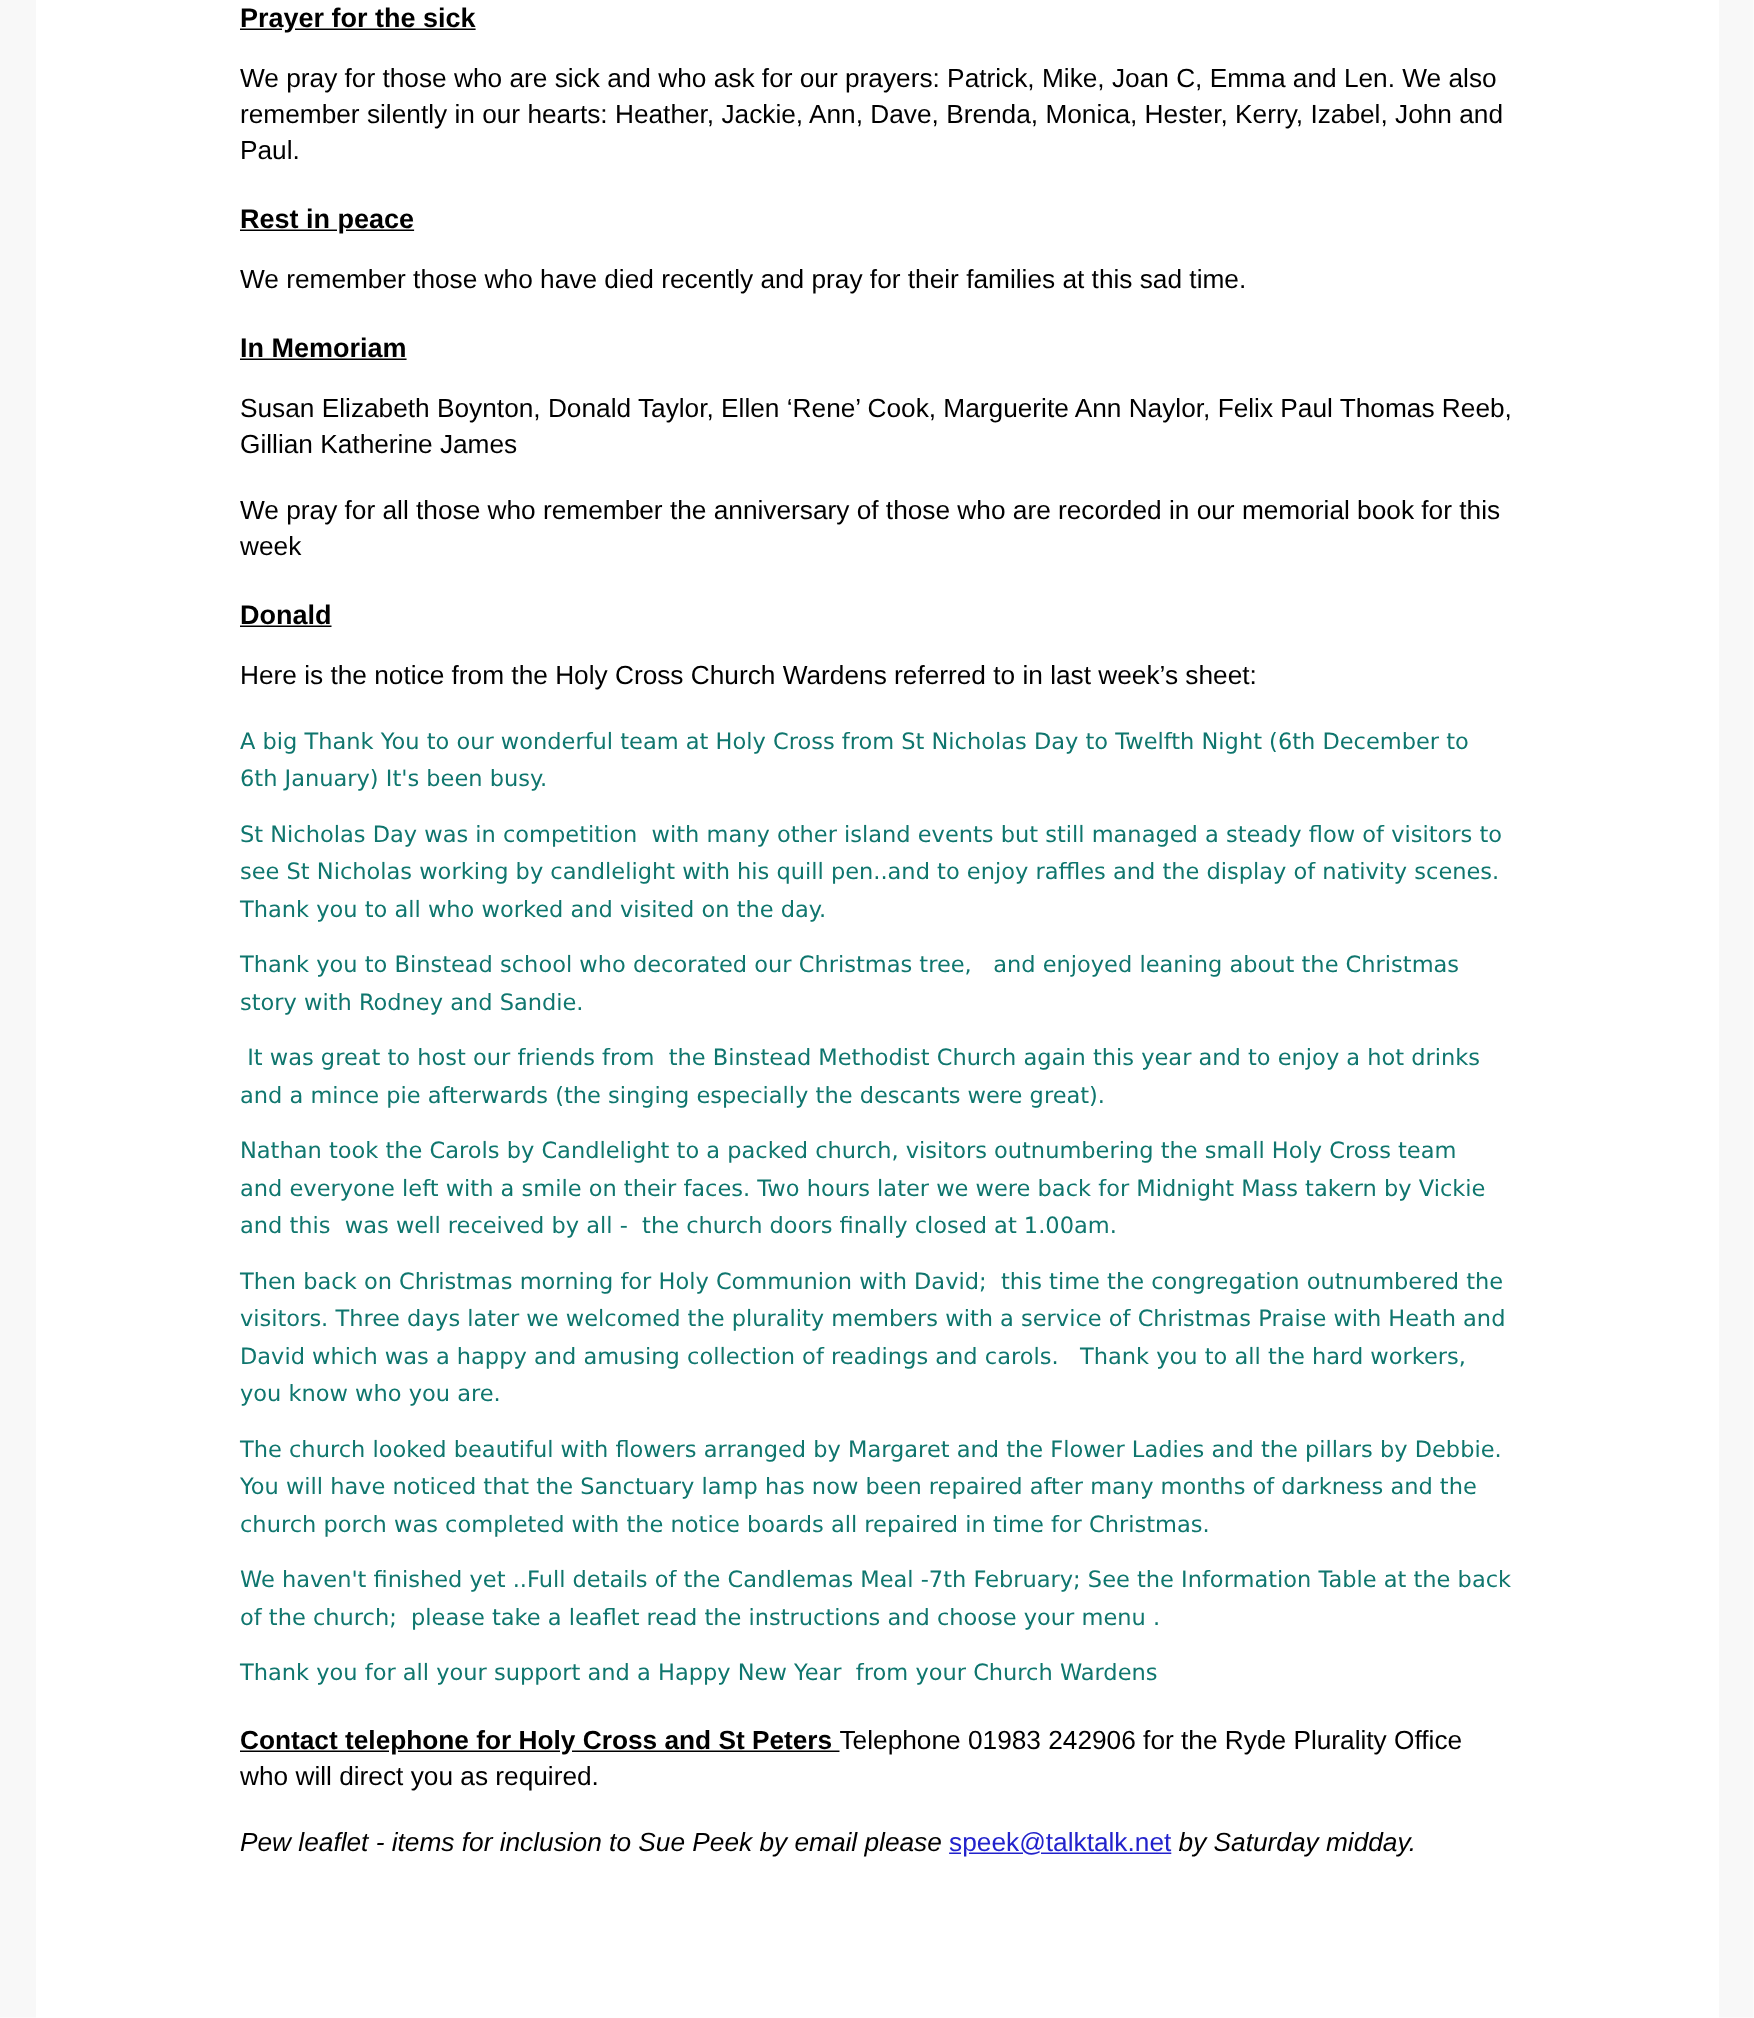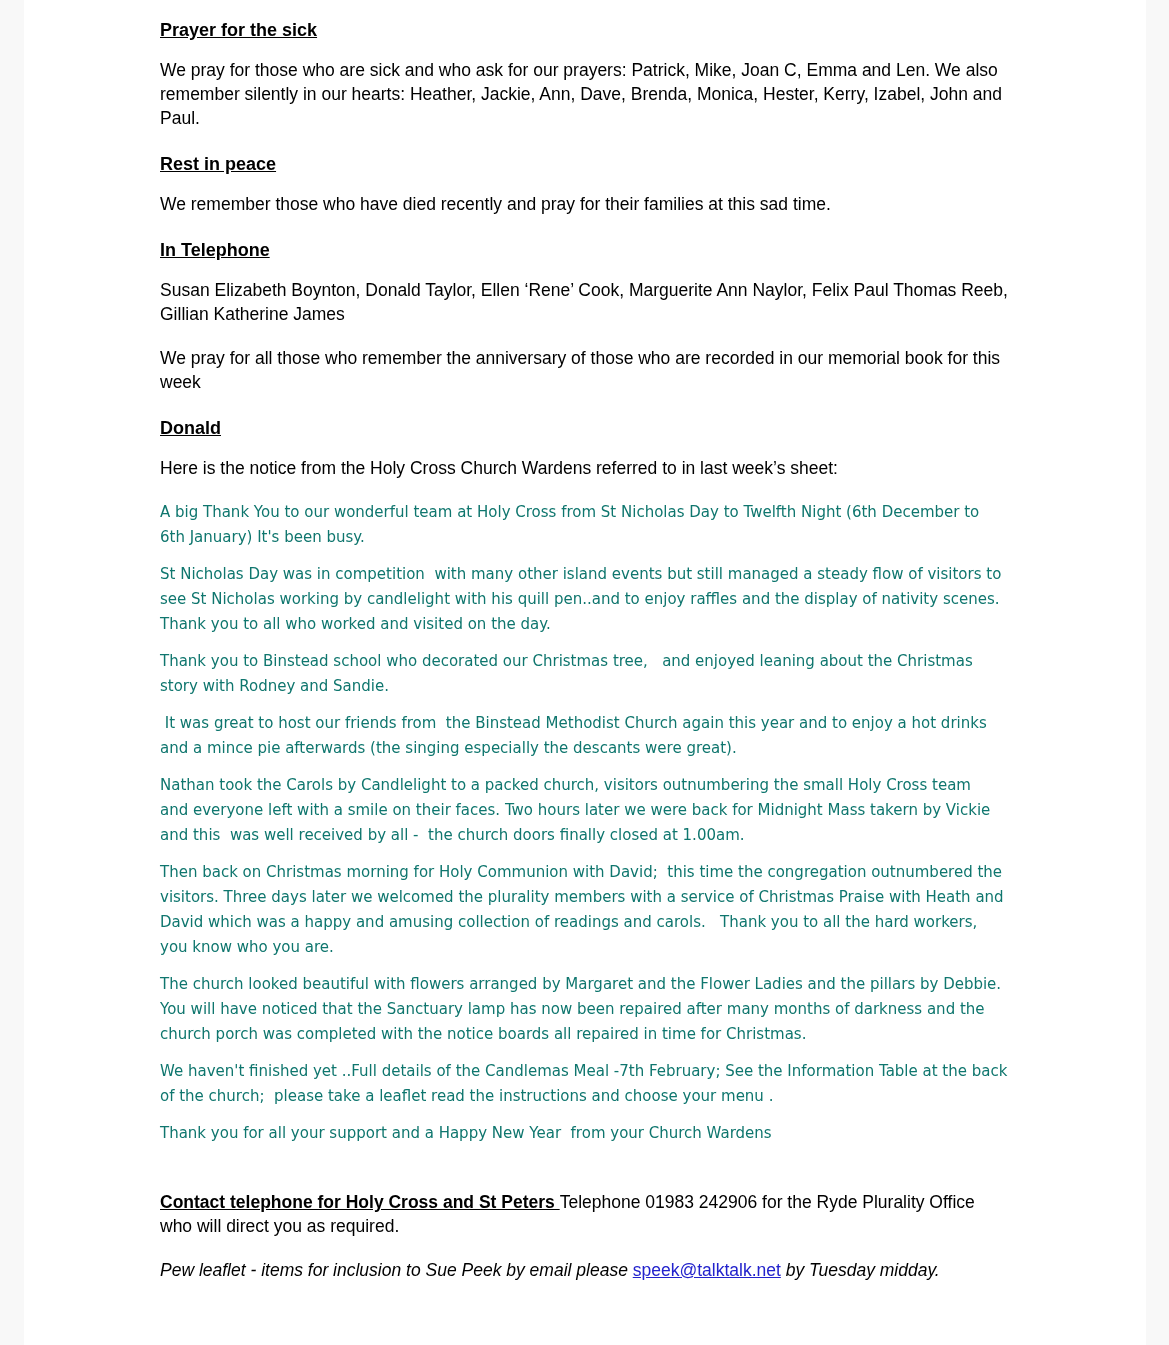--- a/index.html
+++ b/index.html
@@ -25,21 +25,20 @@
     position: absolute;
     left: 24px;
     right: 23px;
     top: 0;
     bottom: 0;
     background: #ffffff;
     overflow: hidden;
   }
   .doc-content {
     margin-left: 136px;   
-    padding-top: 18px;
     width: 848px;
   }
   .doc-heading {
     font-size: 18px;
     line-height: 24px;
     font-weight: bold;
     text-decoration: underline;
     margin: 22px 0 16px 0;
   }
   .doc-heading:first-child { margin-top: 0; }
@@ -52,21 +51,21 @@
     font-family: "DejaVu Sans", sans-serif;
     font-size: 15px;
     line-height: 25px;
     color: #0f766e;
     margin: 0 0 12px 0;
     white-space: pre-wrap;
   }
   .contact-para {
     font-size: 17.5px;
     line-height: 24px;
-    margin: 44px 0 20px 0;
+    margin: 20px 0 20px 0;
   }
   .contact-lead {
     font-weight: bold;
     text-decoration: underline;
   }
   .italic-para {
     font-size: 17.5px;
     line-height: 24px;
     font-style: italic;
     margin: 0 0 20px 0;
@@ -89,21 +88,21 @@
   <div class="doc-content">
 
     <div class="doc-heading">Prayer for the sick</div>
 
     <p class="doc-para">We pray for those who are sick and who ask for our prayers: Patrick, Mike, Joan C, Emma and Len. We also remember silently in our hearts: Heather, Jackie, Ann, Dave, Brenda, Monica, Hester, Kerry, Izabel, John and Paul.</p>
 
     <div class="doc-heading">Rest in peace</div>
 
     <p class="doc-para">We remember those who have died recently and pray for their families at this sad time.</p>
 
-    <div class="doc-heading">In Telephone</div>
+    <div class="doc-heading">In Memoriam</div>
 
     <p class="doc-para">Susan Elizabeth Boynton, Donald Taylor, Ellen ‘Rene’ Cook, Marguerite Ann Naylor, Felix Paul Thomas Reeb, Gillian Katherine James</p>
 
     <p class="doc-para">We pray for all those who remember the anniversary of those who are recorded in our memorial book for this week</p>
 
     <div class="doc-heading">Donald</div>
 
     <p class="doc-para">Here is the notice from the Holy Cross Church Wardens referred to in last week’s sheet:</p>
 
     <div>
@@ -116,17 +115,17 @@
         <p class="notice-para">The church looked beautiful with flowers arranged by Margaret and the Flower Ladies and the pillars by Debbie.  You will have noticed that the Sanctuary lamp has now been repaired after many months of darkness and the church porch was completed with the notice boards all repaired in time for Christmas.</p>
         <p class="notice-para">We haven't finished yet ..Full details of the Candlemas Meal -7th February; See the Information Table at the back of the church;  please take a leaflet read the instructions and choose your menu .</p>
         <p class="notice-para">Thank you for all your support and a Happy New Year  from your Church Wardens</p>
       </div>
 
     <p class="contact-para">
       <span class="contact-lead">Contact telephone for Holy Cross and St Peters </span><span>Telephone 01983 242906 for the Ryde Plurality Office who will direct you as required.</span>
     </p>
 
     <p class="italic-para">
-      <span>Pew leaflet - items for inclusion to Sue Peek by email please </span><a class="email-link">speek@talktalk.net</a><span> by Tuesday midday.</span>
+      <span>Pew leaflet - items for inclusion to Sue Peek by email please </span><a class="email-link">speek@talktalk.net</a><span> by Saturday midday.</span>
     </p>
 
   </div>
 </div>
 
 </body></html>

